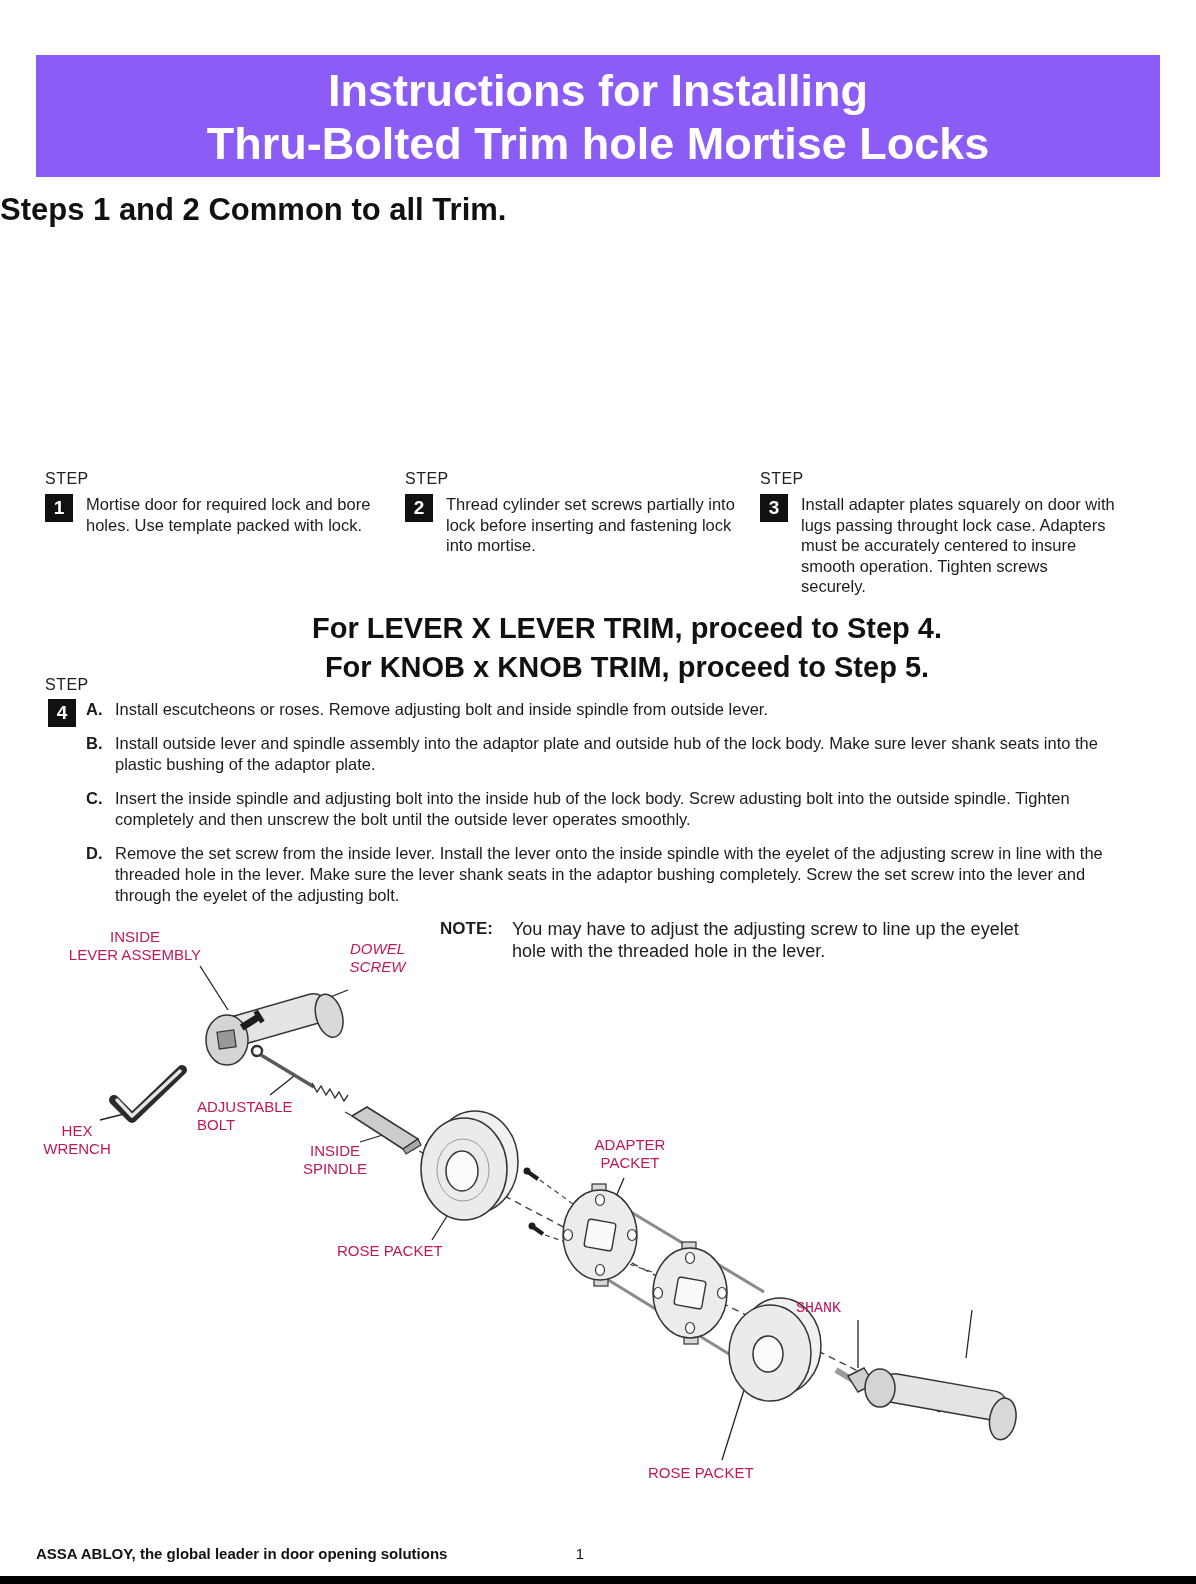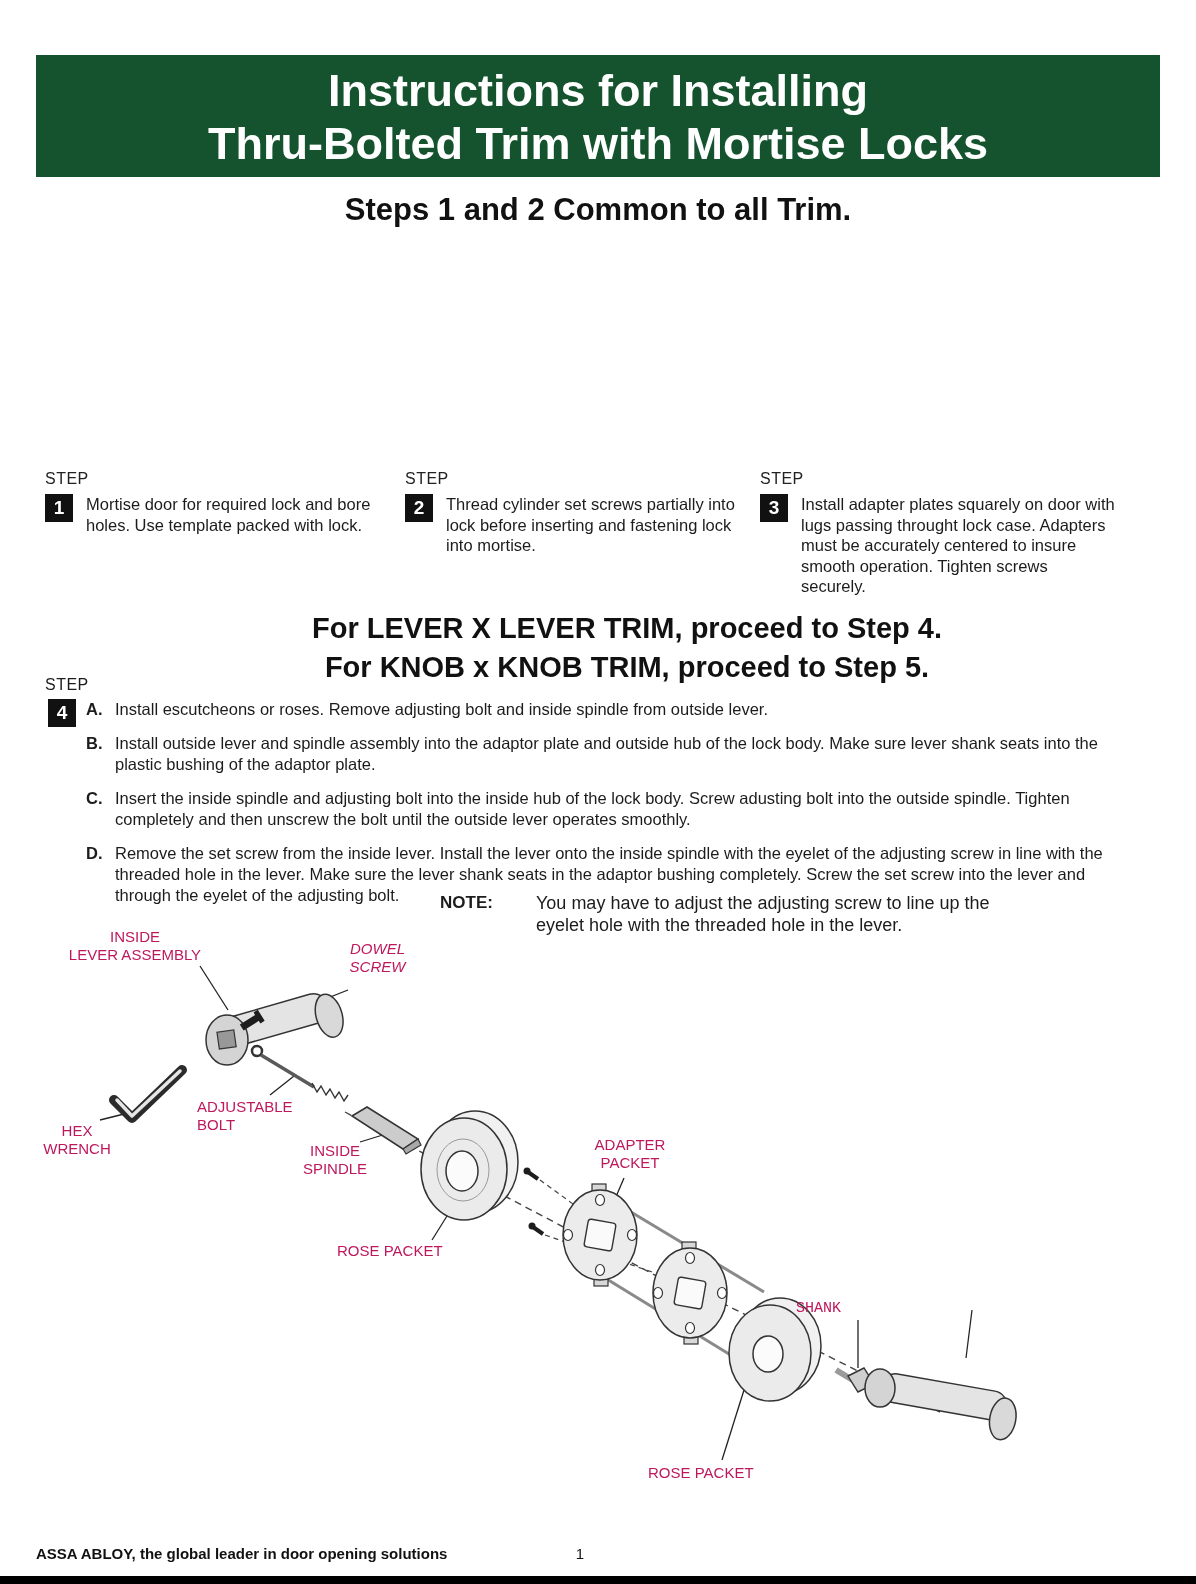--- a/index.html
+++ b/index.html
@@ -1,23 +1,23 @@
 <!DOCTYPE html>
 <html><head>
 <meta charset="utf-8">
 <style>
   * { margin:0; padding:0; box-sizing:border-box; }
   html,body { background:#ffffff; }
   body { font-family:"Liberation Sans", sans-serif; color:#1c1c1c; }
   .page { position:relative; width:1196px; height:1584px; background:#fff; overflow:hidden; }
 
   .banner { position:absolute; left:36px; top:55px; width:1124px; height:122px;
-            background:#14532d; color:#fff; text-align:center; font-weight:bold;
+            background:#8b5cf6; color:#fff; text-align:center; font-weight:bold;
             font-size:45px; line-height:53px; padding-top:9px; }
-  .subtitle { position:absolute; left:0; top:192px; width:100%; text-align:center;
+  .subtitle { position:absolute; left:0; top:192px; width:100%; 
               font-weight:bold; font-size:31px; color:#111; }
 
   .step-col { position:absolute; top:470px; }
   .step-col.c1 { left:45px;  width:330px; }
   .step-col.c2 { left:405px; width:335px; }
   .step-col.c3 { left:760px; width:355px; }
   .step-label { font-size:16px; color:#222; letter-spacing:.5px; }
   .step-body { display:flex; gap:13px; margin-top:6px; align-items:flex-start; }
   .step-box { flex:0 0 28px; width:28px; height:28px; background:#111; color:#fff;
               font-weight:bold; font-size:19px; display:flex; align-items:center;
@@ -29,21 +29,21 @@
   .proceed.l1 { top:612px; }
   .proceed.l2 { top:651px; }
 
   .step4-steplabel { position:absolute; left:45px; top:676px; font-size:16px; letter-spacing:.5px; }
   .step4-box { position:absolute; left:48px; top:699px; }
   .step4-items { position:absolute; left:86px; top:699px; width:1038px; }
   .s4item { display:flex; margin-bottom:13px; }
   .s4letter { flex:0 0 29px; font-weight:bold; font-size:16.5px; line-height:21px; }
   .s4text { flex:1; font-size:16.5px; line-height:21px; }
 
-  .note { position:absolute; left:440px; top:892px; width:600px; display:flex;gap:24px; }
+  .note { position:absolute; left:440px; top:918px; width:600px; display:flex; }
   .note-label { flex:0 0 72px; font-weight:bold; font-size:17px; line-height:22px; }
   .note-text { width:512px; font-size:18px; line-height:22px; }
 
   .diagram { position:absolute; left:0; top:920px; width:1196px; height:620px; }
   .dash  { stroke:#444; stroke-width:1.4; stroke-dasharray:7 5; }
   .dash2 { stroke:#444; stroke-width:1.2; stroke-dasharray:5 4; }
   .ldr   { stroke:#222; stroke-width:1.3; }
 
   .dlabel { position:absolute; font-size:15px; line-height:17.5px; color:#be185d;
             white-space:pre-line; }
@@ -65,21 +65,21 @@
                  font-size:15px; color:#111; }
   .bottom-bar { position:absolute; left:0; top:1576px; width:1196px; height:8px; background:#000; }
 </style>
 </head>
 <body>
 
 <div class="page">
 
   <div class="banner">
     <div>Instructions for Installing</div>
-    <div>Thru-Bolted Trim with Mortise Locks</div>
+    <div>Thru-Bolted Trim hole Mortise Locks</div>
   </div>
 
   <div class="subtitle">Steps 1 and 2 Common to all Trim.</div>
 
   <div class="step-col c1">
     <div class="step-label">STEP</div>
     <div class="step-body">
       <div class="step-box">1</div>
       <div class="step-text">Mortise door for required lock and bore holes. Use template packed with lock.</div>
     </div>

